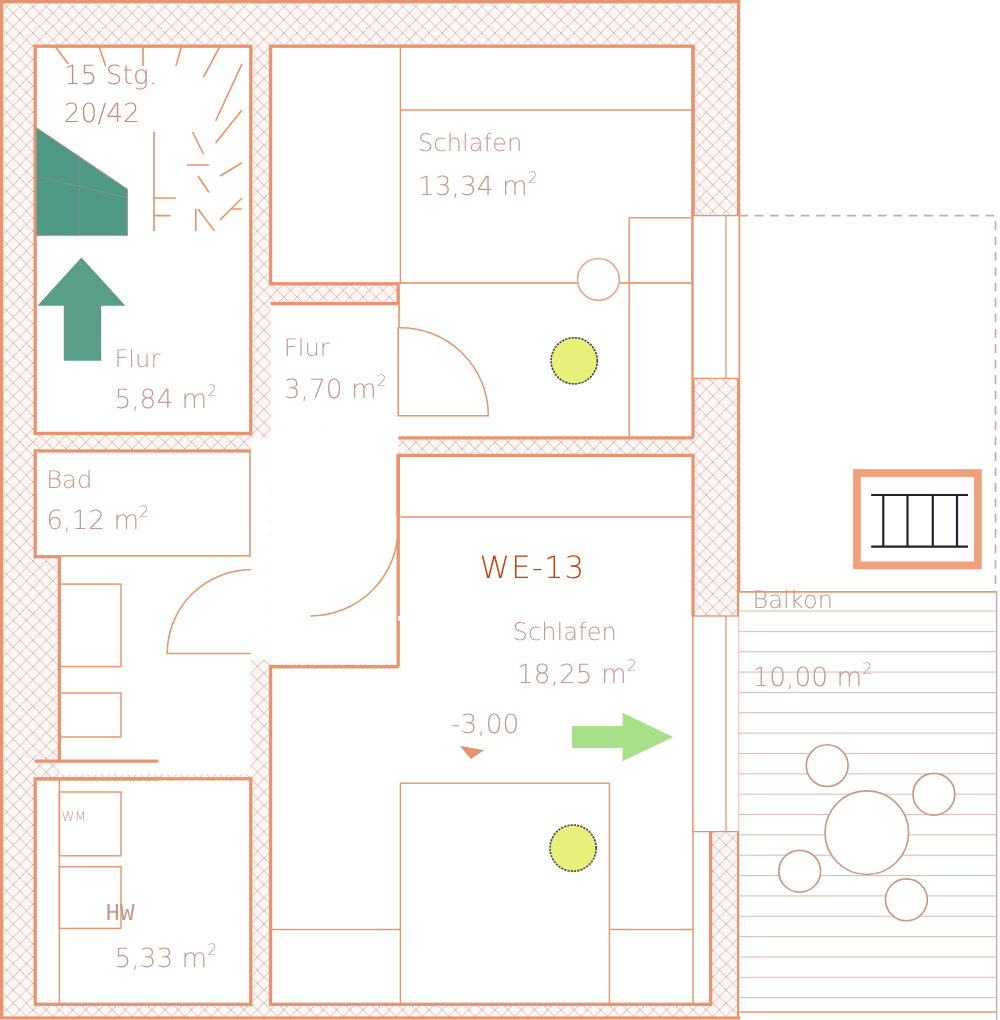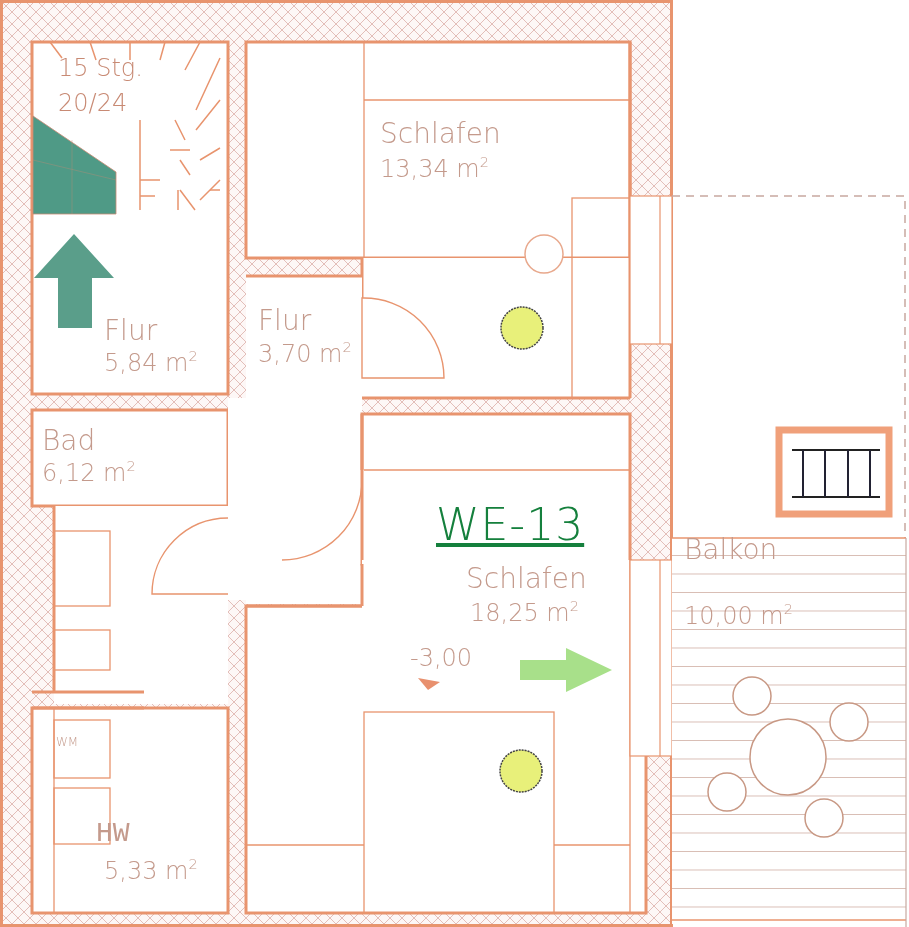--- a/index.html
+++ b/index.html
@@ -1,22 +1,22 @@
 <!DOCTYPE html>
 <html><head>
 <meta charset="utf-8">
 <style>
   html, body { margin:0; padding:0; background:#ffffff; }
   body { width:909px; height:927px; overflow:hidden; position:relative; font-family:"DejaVu Sans", sans-serif; }
   svg { position:absolute; left:0; top:0; }
   .lbl { position:absolute; color:#c49a8c; font-family:"DejaVu Sans", sans-serif; font-weight:300; white-space:nowrap; line-height:1.15; }
   .lbl sup { font-size:60%; vertical-align:top; position:relative; top:-2px; }
-  .room-name { font-size:28px; }
+  .room-name { font-size:22px; }
   .room-area { font-size:24px;text-align:center; }
-  .unit-id { font-size:44px; color:#15803d; letter-spacing:1px;text-decoration:underline; }
+  .unit-id { font-size:28px; color:#c2410c; letter-spacing:1px; }
   .small { font-size:12px; }
   .stair-txt { font-size:24px; color:#c88a74; }
   .elev { font-size:24px; color:#c49a8c; }
 </style>
 </head>
 <body>
 
 <svg width="909" height="927" viewBox="0 0 909 927">
   <defs>
     <pattern id="hatch" width="12" height="12" patternUnits="userSpaceOnUse">
@@ -134,21 +134,21 @@
   <g fill="#fff" stroke="#c89884" stroke-width="1.5">
     <circle cx="788" cy="757" r="38"></circle>
     <circle cx="752" cy="696" r="19"></circle>
     <circle cx="849" cy="722" r="19"></circle>
     <circle cx="727" cy="792" r="19"></circle>
     <circle cx="824" cy="818" r="19"></circle>
   </g>
 </svg>
 
 <div class="lbl stair-txt" style="left:58px;top:55px;">15 Stg.</div>
-<div class="lbl stair-txt" style="left:58px;top:90px;">20/24</div>
+<div class="lbl stair-txt" style="left:58px;top:90px;">20/42</div>
 
 <div class="lbl room-name" style="left:104px;top:315px;">Flur</div>
 <div class="lbl room-area" style="left:104px;top:350px;"><span>5,84</span> <span>m</span><sup>2</sup></div>
 
 <div class="lbl room-name" style="left:258px;top:305px;">Flur</div>
 <div class="lbl room-area" style="left:258px;top:341px;"><span>3,70</span> <span>m</span><sup>2</sup></div>
 
 <div class="lbl room-name" style="left:380px;top:118px;">Schlafen</div>
 <div class="lbl room-area" style="left:380px;top:156px;"><span>13,34</span> <span>m</span><sup>2</sup></div>
 

